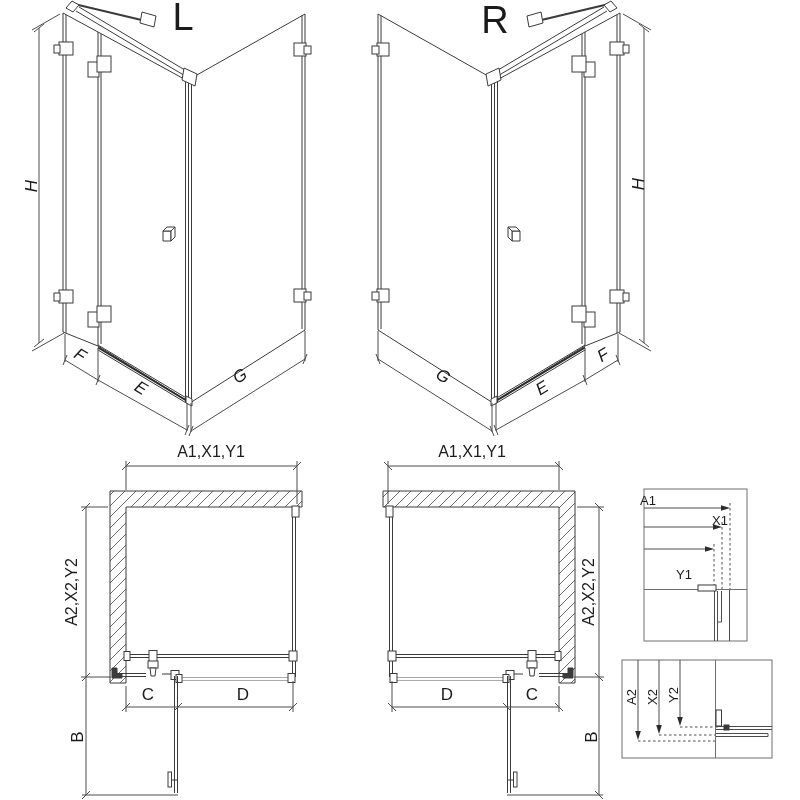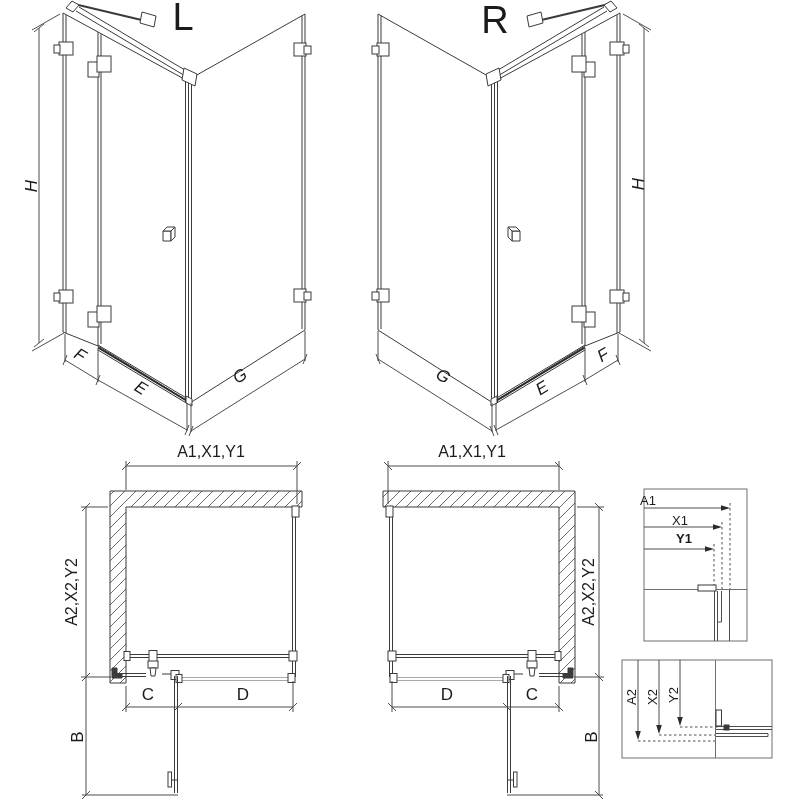--- a/index.html
+++ b/index.html
@@ -202,20 +202,20 @@
 
 <div class="lbl dim" style="left:148px;top:694px;">C</div>
 <div class="lbl dim" style="left:243px;top:694px;">D</div>
 <div class="lbl dim" style="left:447px;top:694px;">D</div>
 <div class="lbl dim" style="left:532px;top:694px;">C</div>
 
 <div class="lbl dim" style="left:77px;top:737px;--r:-90deg;">B</div>
 <div class="lbl dim" style="left:591px;top:737px;--r:-90deg;">B</div>
 
 <div class="lbl boxlbl" style="left:648px;top:500px;">A1</div>
-<div class="lbl boxlbl" style="left:680px;top:520px;">X1</div>
-<div class="lbl boxlbl" style="left:684px;top:538px;font-weight:bold;">Y1</div>
+<div class="lbl boxlbl" style="left:720px;top:520px;">X1</div>
+<div class="lbl boxlbl" style="left:684px;top:574px;">Y1</div>
 
 <div class="lbl boxlbl" style="left:631px;top:697px;--r:-90deg;">A2</div>
 <div class="lbl boxlbl" style="left:652px;top:697px;--r:-90deg;">X2</div>
 <div class="lbl boxlbl" style="left:673px;top:695px;--r:-90deg;">Y2</div>
 
 </div>
 
 </body></html>

